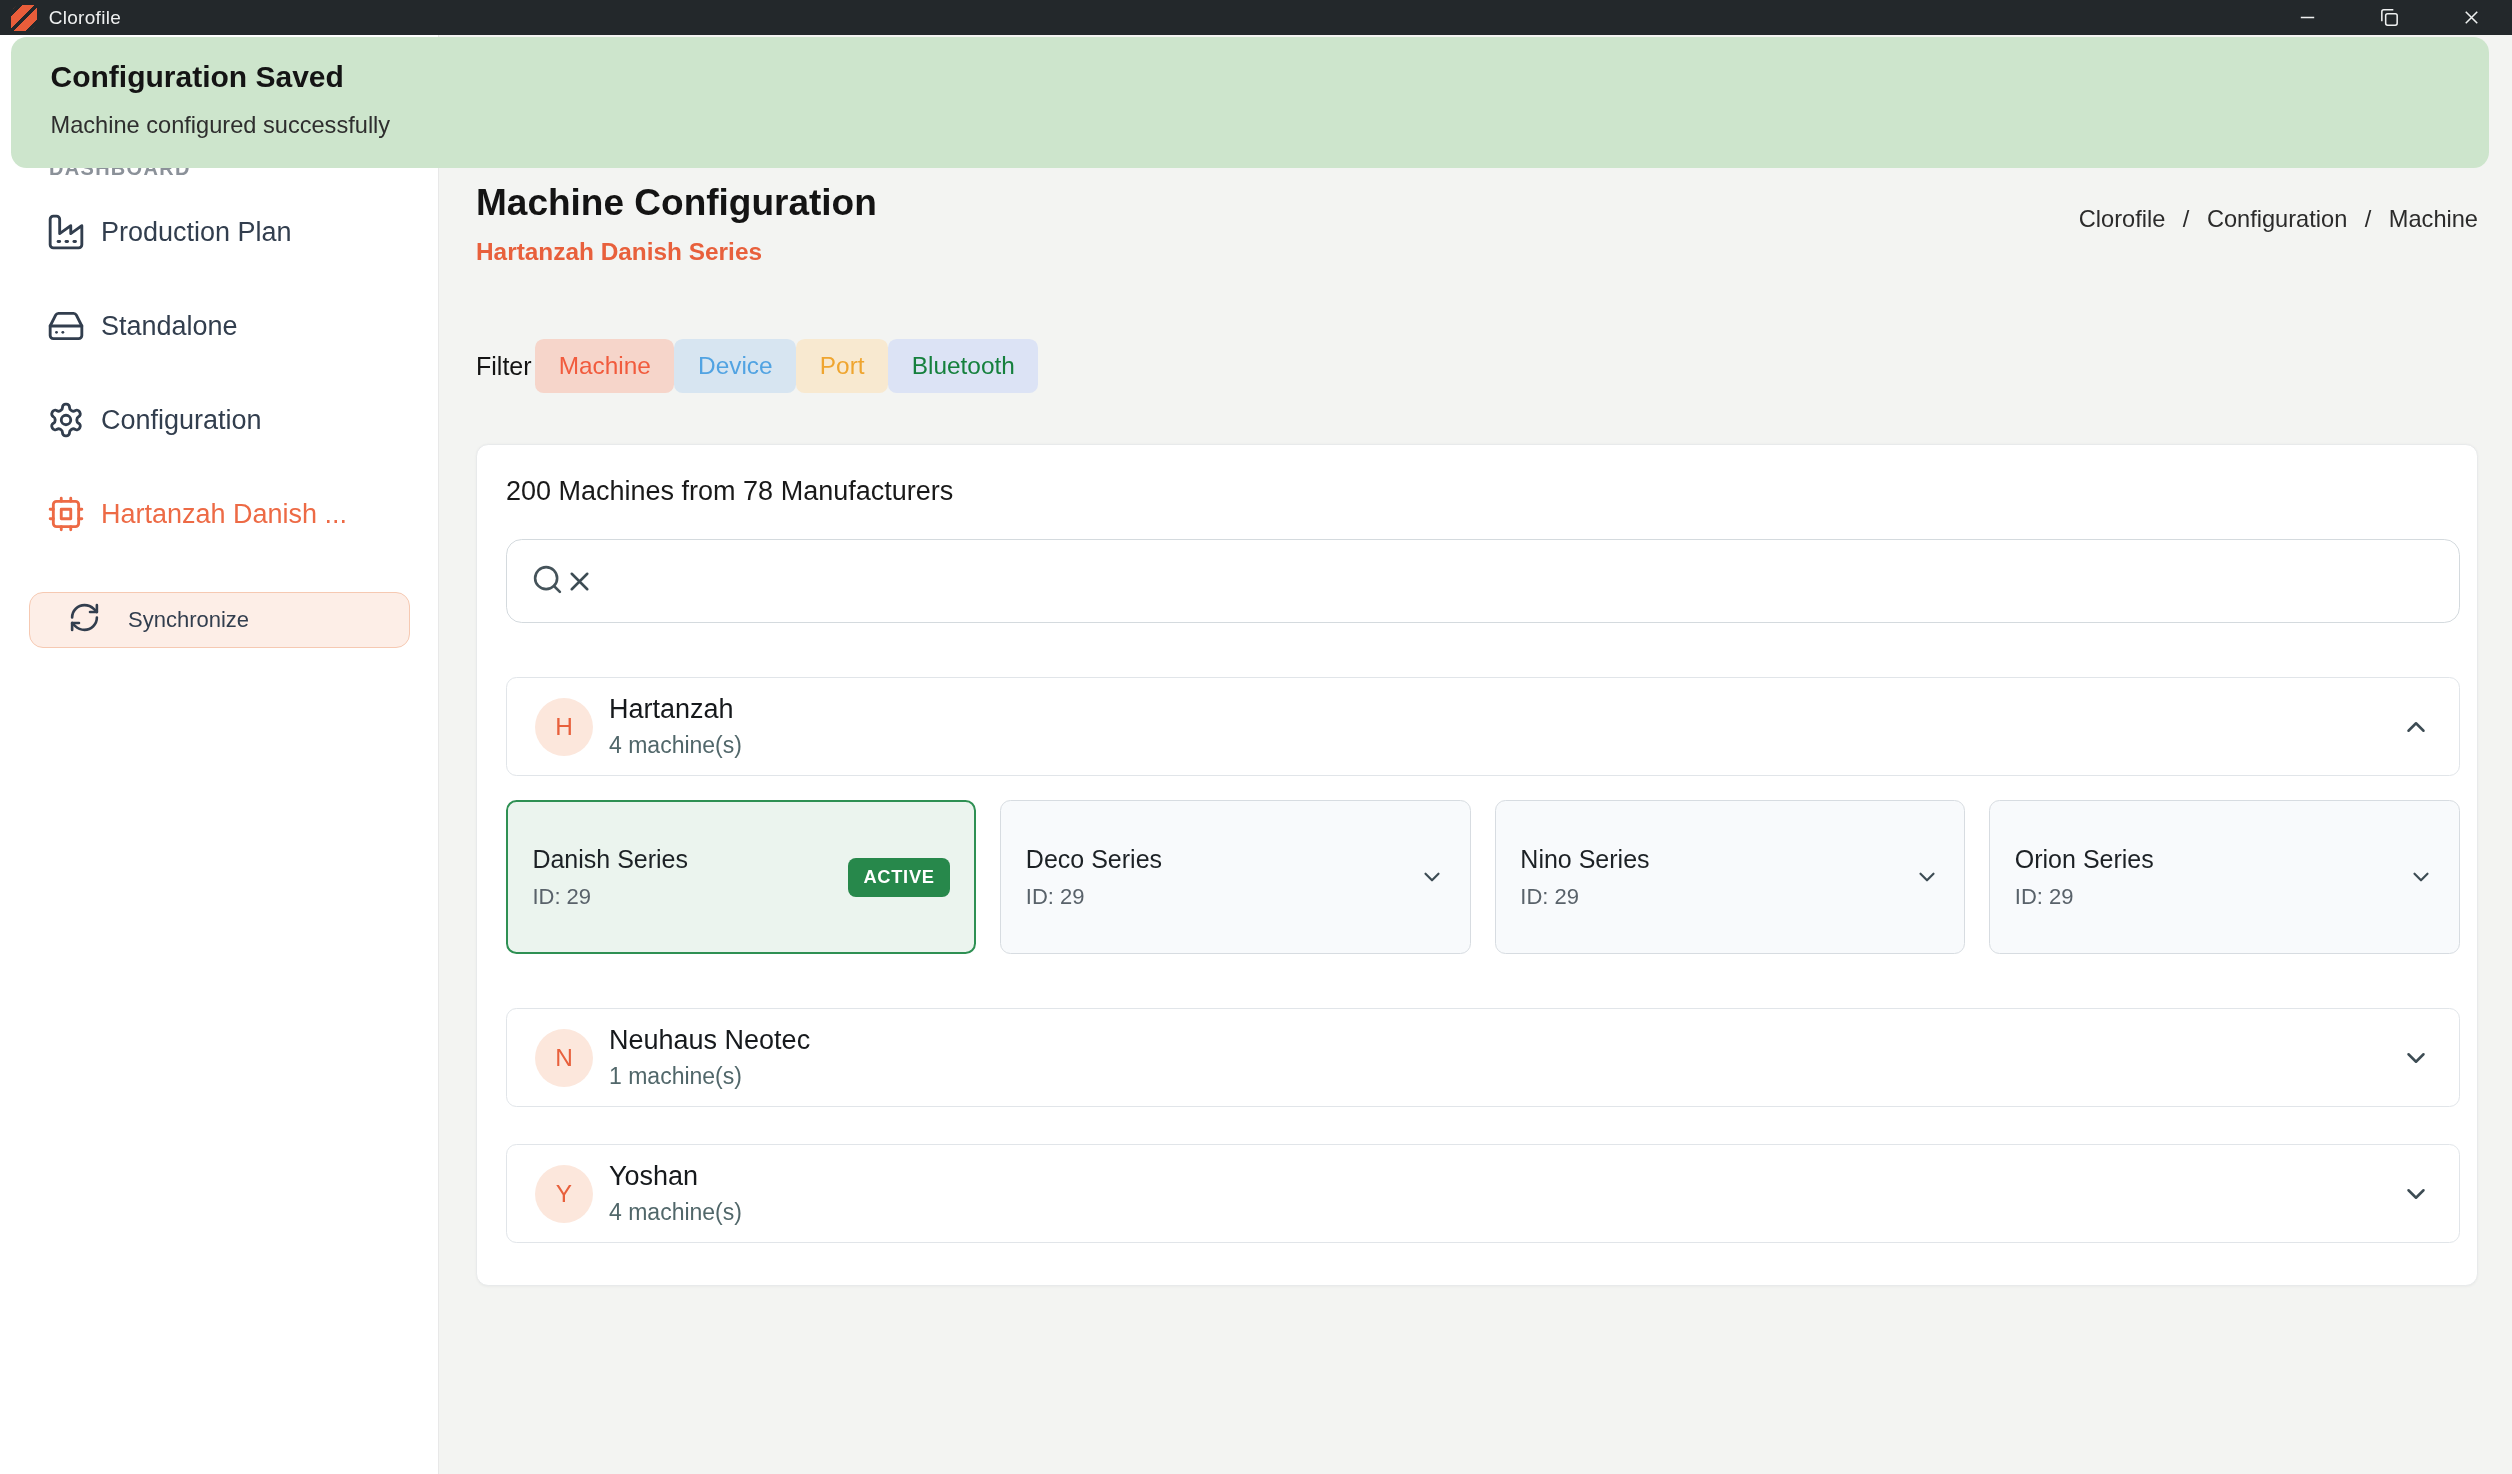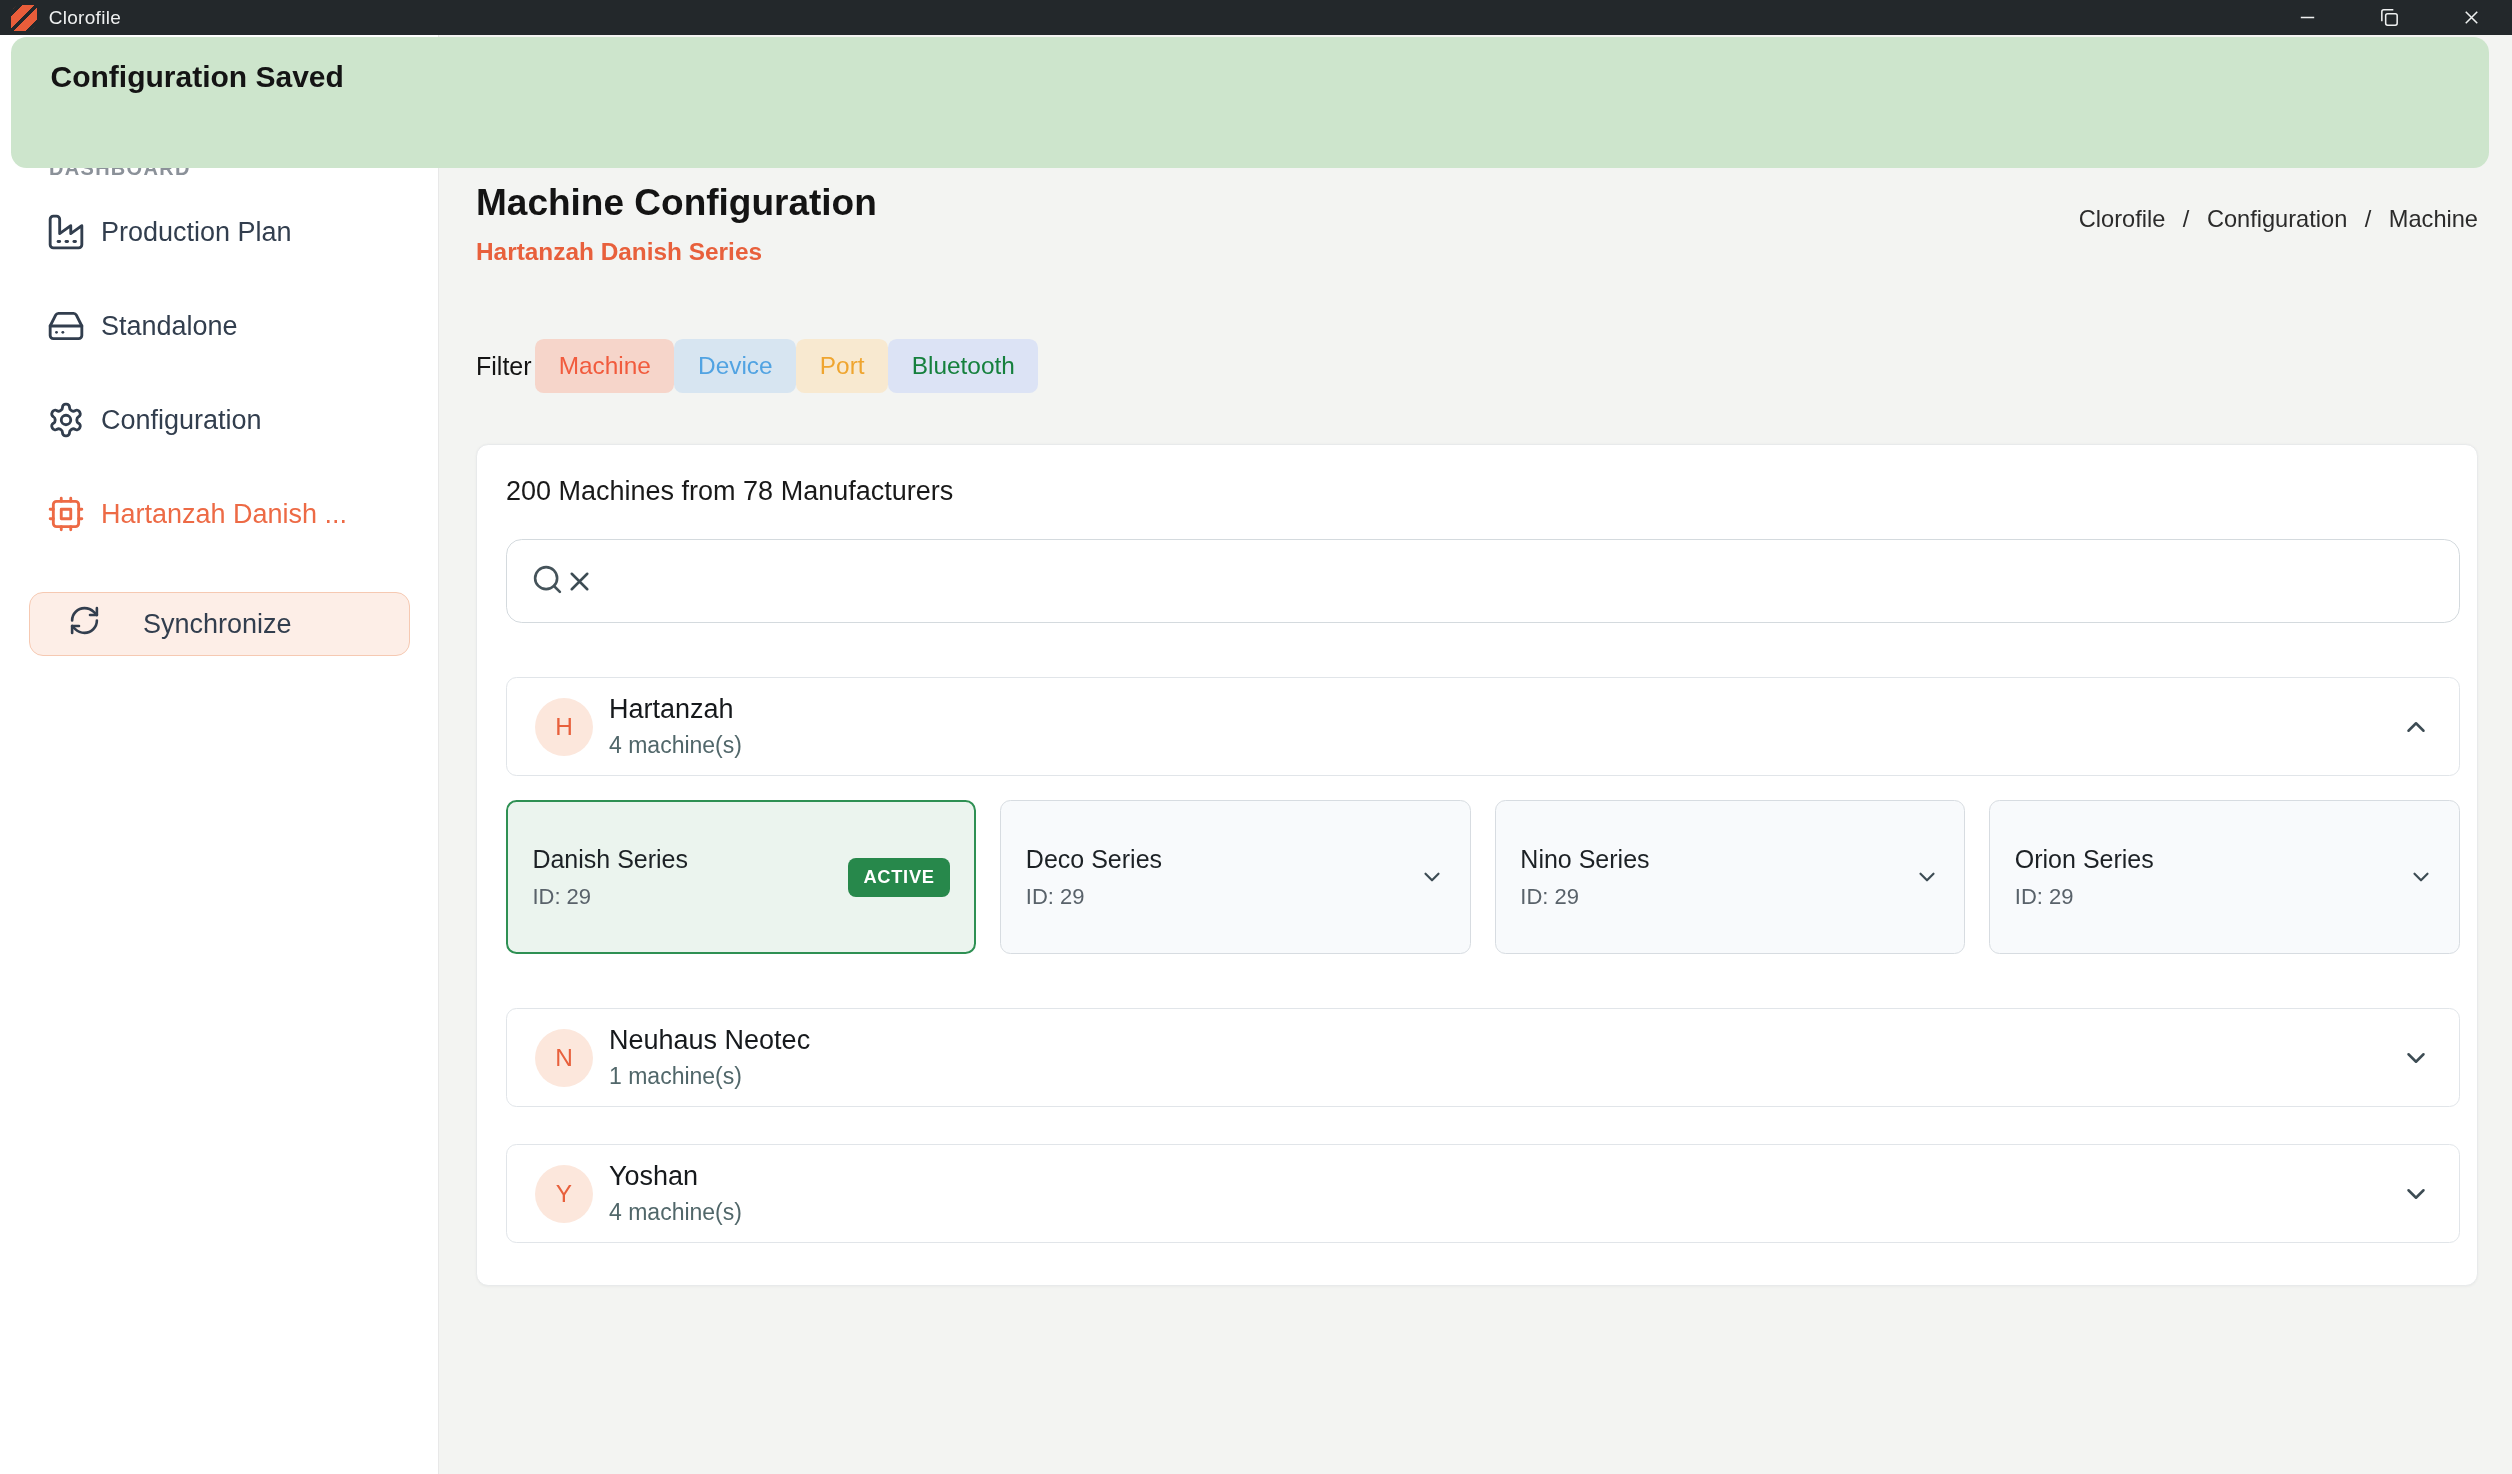--- a/index.html
+++ b/index.html
@@ -54,24 +54,24 @@
     height:94px; display:flex; align-items:center; gap:16px;
     padding-left:47px; font-size:27px; color:#323e4e; cursor:pointer;
   }
   .nav-item .icon { width:38px; height:38px; display:flex; }
   .nav-item .icon svg { width:38px; height:38px; stroke:#323e4e; stroke-width:1.8; fill:none;
     stroke-linecap:round; stroke-linejoin:round; }
   .nav-item.active { color:#ed6a45; }
   .nav-item.active .icon svg { stroke:#ed6a45; }
 
   .sync {
-    margin:31px 0 0 29px; width:381px; height:64px;
+    margin:31px 0 0 29px; width:381px; height:56px;
     background:#fdeee7; border:1.7px solid #f6c9b2; border-radius:14px;
-    display:flex; align-items:center; gap:42px; padding-left:38px;
-    font-size:27px; color:#323e4e; cursor:pointer;
+    display:flex; align-items:center; gap:27px; padding-left:38px;
+    font-size:22px; color:#323e4e; cursor:pointer;
     font-family:inherit;
   }
   .sync .icon svg { width:33px; height:33px; stroke:#323e4e; stroke-width:1.9; fill:none;
     stroke-linecap:round; stroke-linejoin:round; }
 
   
   .main { flex:1; padding:147px 34px 4px 37px; }
   .header-row { display:flex; justify-content:space-between; }
   .page-title { font-size:37px; font-weight:600; color:#141414; }
   .page-subtitle { margin-top:14px; font-size:24.4px; font-weight:600; color:#e8603c; }
@@ -166,20 +166,21 @@
     <button class="win-btn">
       <svg viewBox="0 0 24 24">
           <path d="M18 6 6 18M6 6l12 12"></path>
         </svg>
     </button>
   </div>
 </div>
 
 <div class="banner">
   <div class="banner-title">Configuration Saved</div>
+  <div class="banner-msg">Machine configured successfully</div>
 </div>
 
 <div class="app">
 
   <aside class="sidebar">
     <div class="section-label">DASHBOARD</div>
     <nav class="nav">
       <div class="nav-item">
         <span class="icon">
           <svg viewBox="0 0 24 24">

